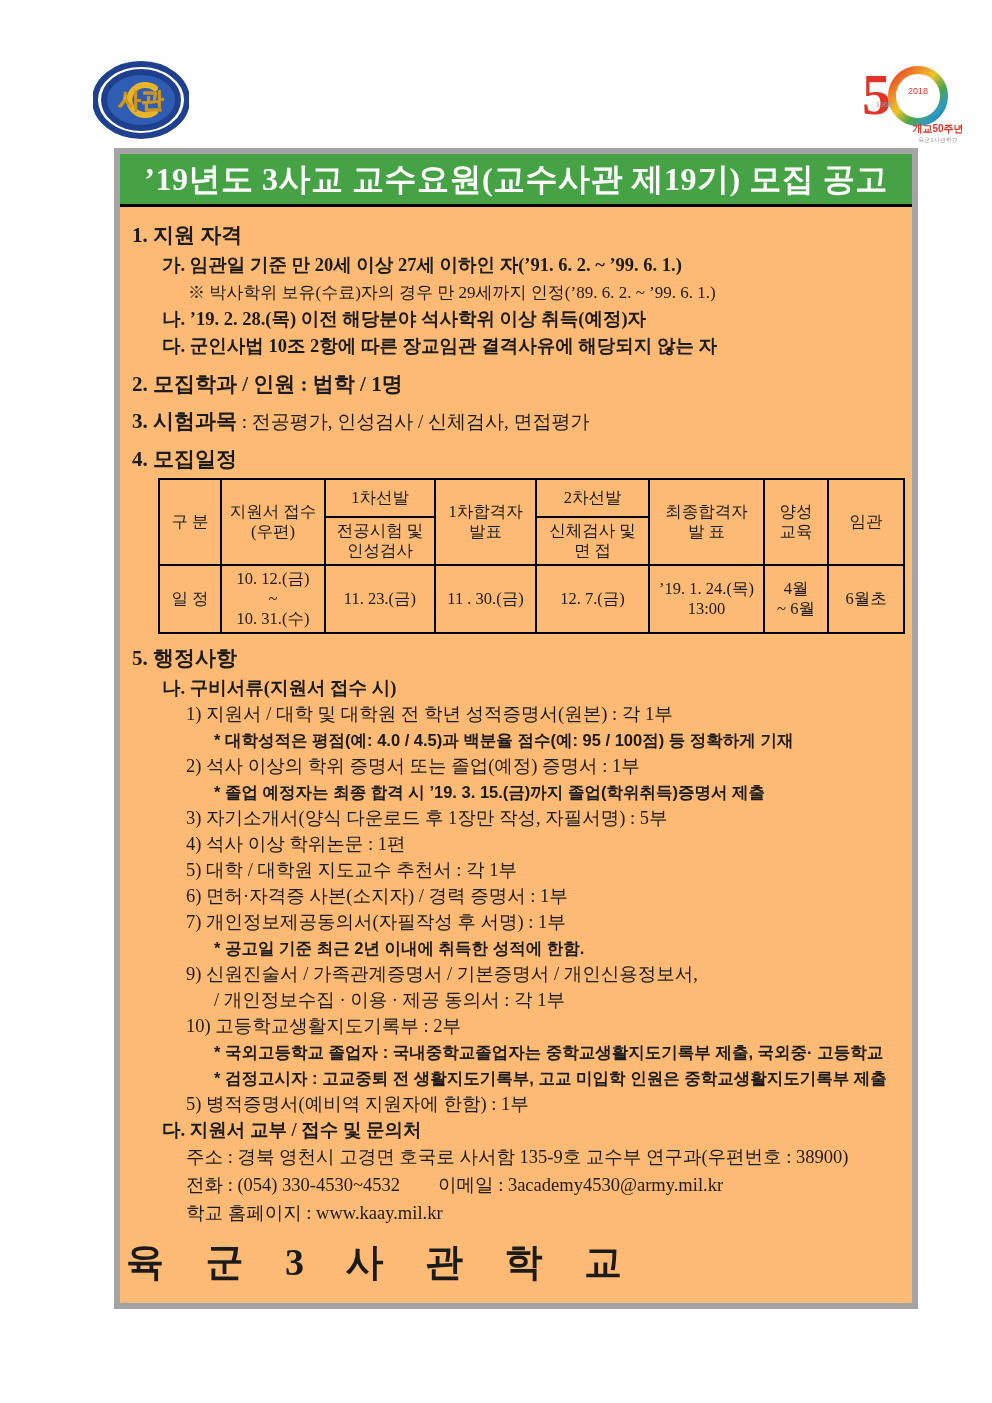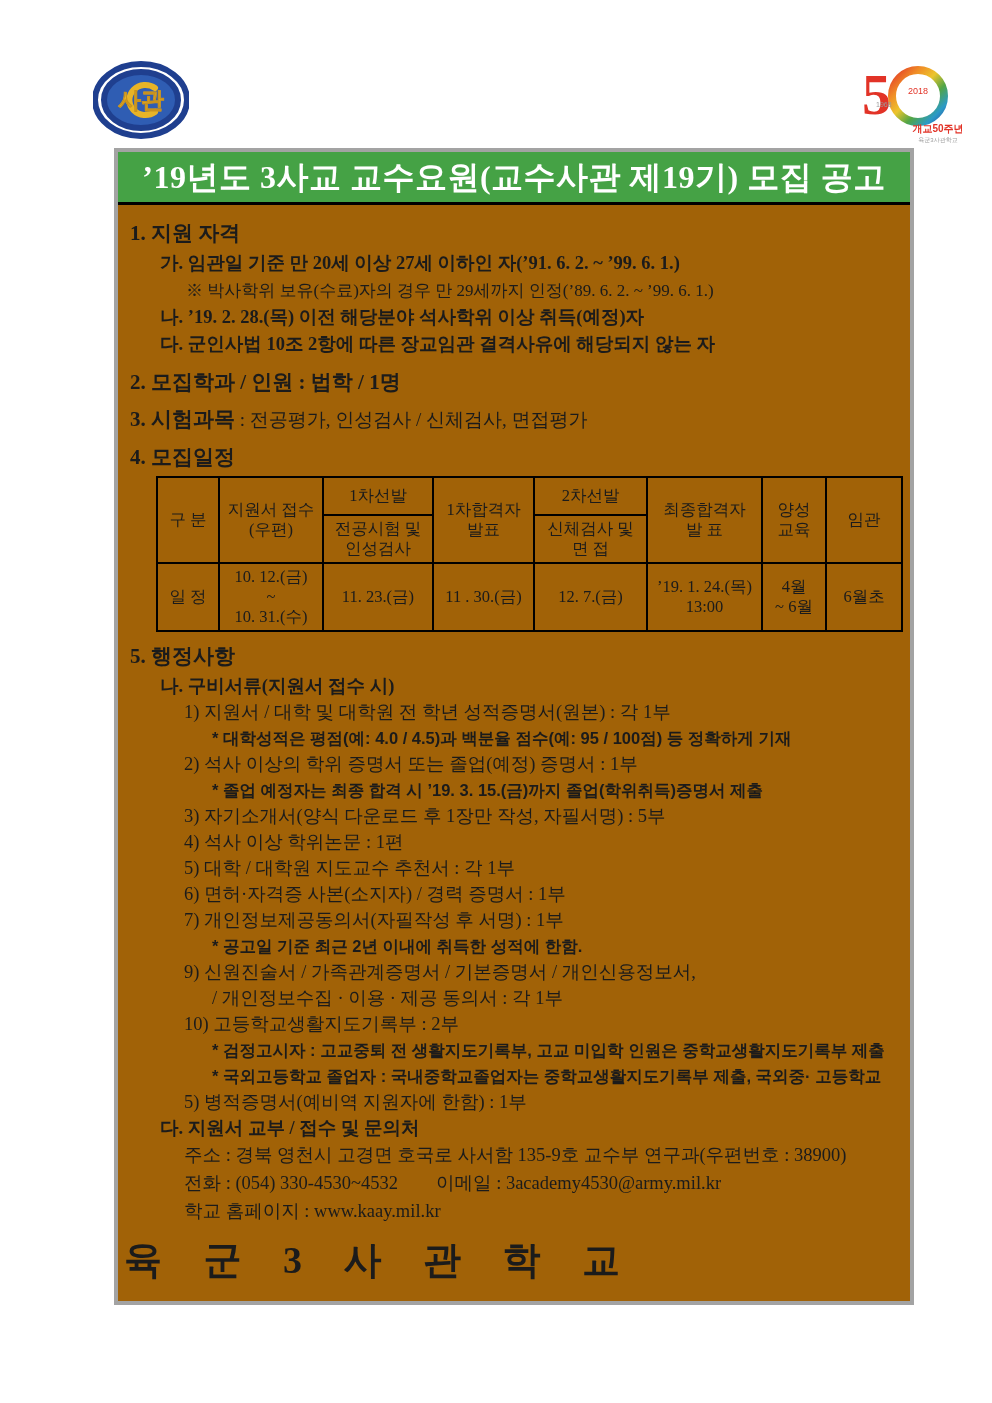--- a/index.html
+++ b/index.html
@@ -10,22 +10,22 @@
     overflow:hidden;
     font-family:"Liberation Serif","DejaVu Serif",serif;
     color:#1b1b1b;
   }
   
   .logo-left{position:absolute;left:93px;top:60px;width:96px;height:80px;}
   .logo-right{position:absolute;left:856px;top:52px;width:106px;height:100px;}
   
   .doc-box{
     position:absolute;left:114px;top:148px;width:792px;
-    border:4px solid #a3a3a3;
-    background:#a16207;
+    border:6px solid #a3a3a3;
+    background:#fdba74;
   }
   .title-bar{
     height:50px;line-height:50px;
     background:#45a245;
     border-bottom:3px solid #000;
     color:#fff;
     font-size:32px;font-weight:bold;
     text-align:center;
     letter-spacing:0.5px;
     white-space:nowrap;
@@ -178,22 +178,22 @@
       <div class="note  l3 doc-line">* 졸업 예정자는 최종 합격 시 ’19. 3. 15.(금)까지 졸업(학위취득)증명서 제출</div>
       <div class="bline l2 doc-line">3) 자기소개서(양식 다운로드 후 1장만 작성, 자필서명)  : 5부</div>
       <div class="bline l2 doc-line">4) 석사 이상 학위논문 : 1편</div>
       <div class="bline l2 doc-line">5) 대학 / 대학원 지도교수 추천서 : 각 1부</div>
       <div class="bline l2 doc-line">6) 면허·자격증 사본(소지자) / 경력 증명서 : 1부</div>
       <div class="bline l2 doc-line">7) 개인정보제공동의서(자필작성 후 서명) : 1부</div>
       <div class="note  l3 doc-line">* 공고일 기준 최근 2년 이내에 취득한 성적에 한함.</div>
       <div class="bline l2 doc-line">9) 신원진술서 /  가족관계증명서 /  기본증명서 /  개인신용정보서,</div>
       <div class="bline l3 doc-line">/  개인정보수집 · 이용 · 제공 동의서 : 각 1부</div>
       <div class="bline l2 doc-line">10) 고등학교생활지도기록부 : 2부</div>
+      <div class="note  l3 doc-line">* 국외고등학교 졸업자 : 국내중학교졸업자는 중학교생활지도기록부 제출, 국외중· 고등학교</div>
       <div class="note  l3 doc-line">* 검정고시자 : 고교중퇴 전 생활지도기록부, 고교 미입학 인원은 중학교생활지도기록부 제출</div>
-      <div class="note  l3 doc-line">* 국외고등학교 졸업자 : 국내중학교졸업자는 중학교생활지도기록부 제출, 국외중· 고등학교</div>
       <div class="bline l2 doc-line">5) 병적증명서(예비역 지원자에 한함) : 1부</div>
 
       <div class="bline l1 doc-line">다. 지원서 교부 / 접수 및 문의처</div>
       <div class="contact l2">주소 : 경북 영천시 고경면 호국로 사서함 135-9호 교수부 연구과(우편번호 : 38900)</div>
       <div class="contact l2"><span>전화 : (054) 330-4530~4532</span><span style="display:inline-block;width:38px;"></span><span>이메일 : 3academy4530@army.mil.kr</span></div>
       <div class="contact l2">학교 홈페이지 : www.kaay.mil.kr</div>
 
       <div class="school-footer">육 군 3 사 관 학 교</div>
 
     </div>

